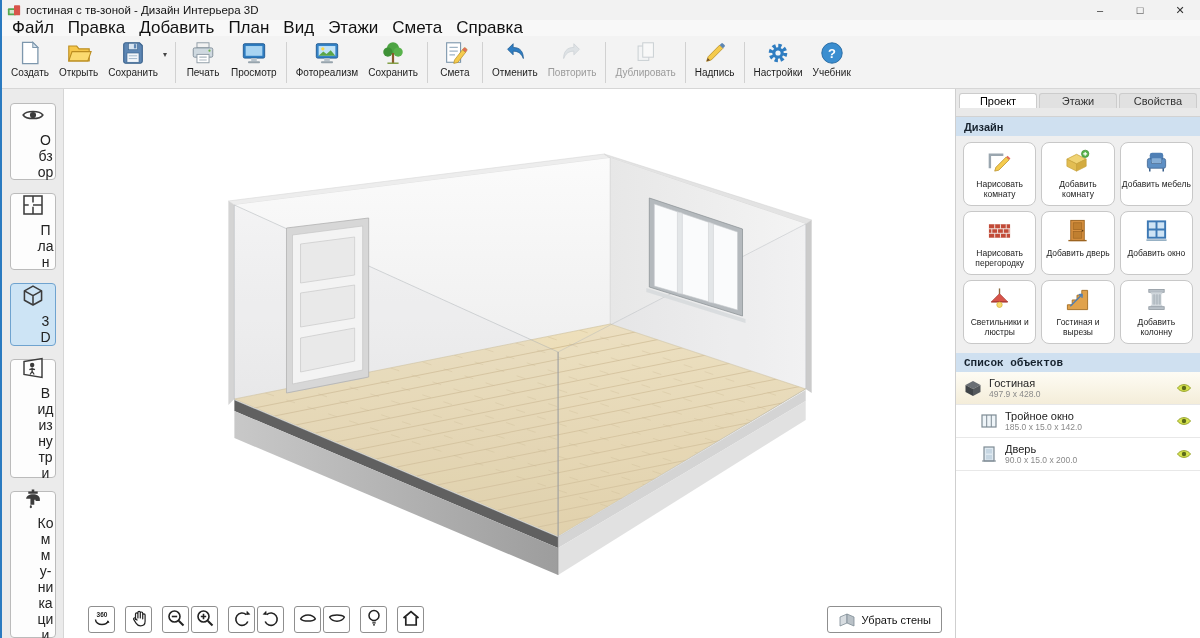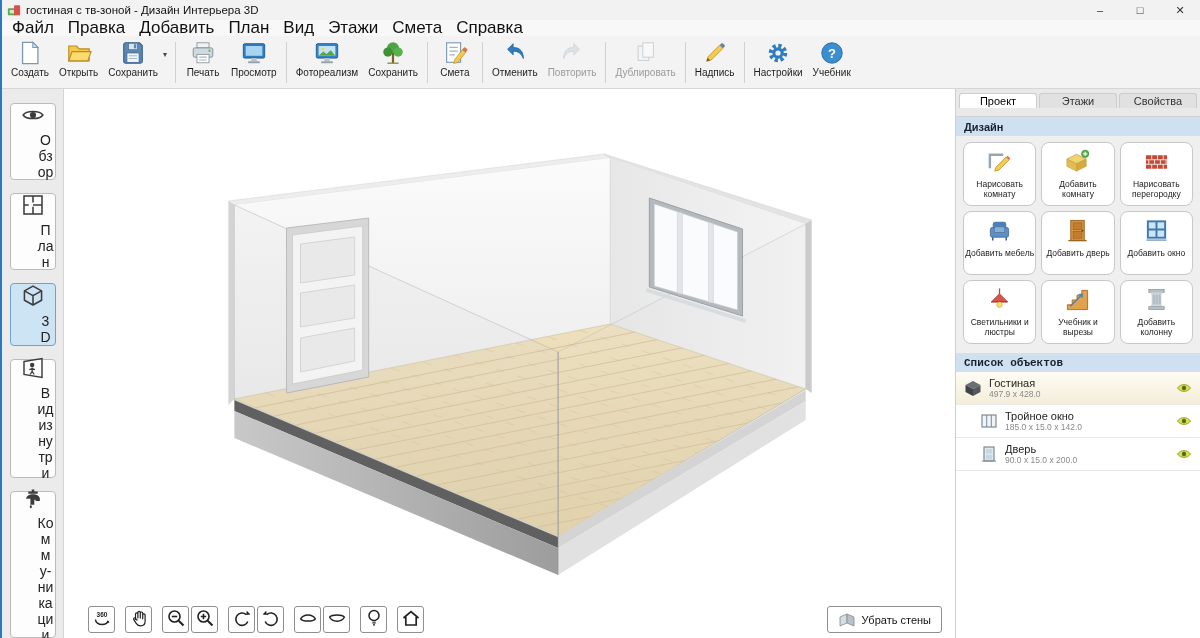--- a/index.html
+++ b/index.html
@@ -514,34 +514,34 @@
                 <path d="M12 5.5L22 10.5 12 15.5 2 10.5z" fill="#f0d373" stroke="#c8a43c" stroke-width="0.8"></path>
                 <path d="M2 10.5v7.5L12 23v-7.5z" fill="#e2bd52" stroke="#c8a43c" stroke-width="0.8"></path>
                 <path d="M22 10.5v7.5L12 23v-7.5z" fill="#d3ab3f" stroke="#c8a43c" stroke-width="0.8"></path>
                 <circle cx="21" cy="5" r="3.8" fill="#5cb54e" stroke="#3f8f34" stroke-width="0.8"></circle>
                 <path d="M21 3v4M19 5h4" stroke="#fff" stroke-width="1.2"></path>
               </svg></span>
           <span class="dg-label">Добавить комнату</span>
         </div>
         <div class="dg-btn">
           <span><svg viewBox="0 0 26 26">
-                <rect x="2" y="6.5" width="22" height="14" fill="#c24b38"></rect>
-                <path d="M2 11.2h22M2 15.9h22" stroke="#f0e6e2" stroke-width="1"></path>
-                <path d="M8 6.5v4.7M14 6.5v4.7M20 6.5v4.7M5 11.2v4.7M11 11.2v4.7M17 11.2v4.7M23 11.2v4.7M8 15.9v4.6M14 15.9v4.6M20 15.9v4.6" stroke="#f0e6e2" stroke-width="1"></path>
-              </svg></span>
-          <span class="dg-label">Нарисовать перегородку</span>
-        </div>
-        <div class="dg-btn">
-          <span><svg viewBox="0 0 26 26">
                 <path d="M6 12V6.5A2.5 2.5 0 018.5 4h9A2.5 2.5 0 0120 6.5V12" fill="#4f7fb5"></path>
                 <path d="M3.5 12a2.2 2.2 0 014.4 0v3h10.2v-3a2.2 2.2 0 014.4 0v6a2 2 0 01-2 2H5.5a2 2 0 01-2-2z" fill="#5d8fc4" stroke="#3c618c" stroke-width="0.8"></path>
                 <rect x="8" y="9.5" width="10" height="5" rx="1.2" fill="#86aed6"></rect>
                 <path d="M6 20v3.5M20 20v3.5" stroke="#3c618c" stroke-width="1.6"></path>
               </svg></span>
           <span class="dg-label">Добавить мебель</span>
+        </div>
+        <div class="dg-btn">
+          <span><svg viewBox="0 0 26 26">
+                <rect x="2" y="6.5" width="22" height="14" fill="#c24b38"></rect>
+                <path d="M2 11.2h22M2 15.9h22" stroke="#f0e6e2" stroke-width="1"></path>
+                <path d="M8 6.5v4.7M14 6.5v4.7M20 6.5v4.7M5 11.2v4.7M11 11.2v4.7M17 11.2v4.7M23 11.2v4.7M8 15.9v4.6M14 15.9v4.6M20 15.9v4.6" stroke="#f0e6e2" stroke-width="1"></path>
+              </svg></span>
+          <span class="dg-label">Нарисовать перегородку</span>
         </div>
         <div class="dg-btn">
           <span><svg viewBox="0 0 26 26">
                 <rect x="6" y="2.5" width="14" height="21" fill="#d89140" stroke="#9c6420" stroke-width="1"></rect>
                 <rect x="8.5" y="5" width="9" height="7" fill="#c07f30" stroke="#9c6420" stroke-width="0.7"></rect>
                 <rect x="8.5" y="14" width="9" height="7" fill="#c07f30" stroke="#9c6420" stroke-width="0.7"></rect>
                 <circle cx="18.2" cy="13.2" r="0.9" fill="#5a3a12"></circle>
                 <path d="M3.5 23.5h19" stroke="#9c6420" stroke-width="1.4"></path>
               </svg></span>
           <span class="dg-label">Добавить дверь</span>
@@ -561,21 +561,21 @@
                 <path d="M4.5 15.5h17" stroke="#a63830" stroke-width="1"></path>
                 <circle cx="13" cy="18.5" r="2.8" fill="#f7dc6f" stroke="#d9b23a" stroke-width="0.8"></circle>
               </svg></span>
           <span class="dg-label">Светильники и люстры</span>
         </div>
         <div class="dg-btn">
           <span><svg viewBox="0 0 26 26">
                 <path d="M2.5 23.5v-5h5v-5h5v-5h5v-5h6v20z" fill="#e0a24c" stroke="#a8732a" stroke-width="1"></path>
                 <path d="M5.5 20L18 7.5M18 7.5l-3.8.4M18 7.5l-.4 3.8" stroke="#4f7fb5" stroke-width="1.4" fill="none"></path>
               </svg></span>
-          <span class="dg-label">Учебник и вырезы</span>
+          <span class="dg-label">Гостиная и вырезы</span>
         </div>
         <div class="dg-btn">
           <span><svg viewBox="0 0 26 26">
                 <rect x="5" y="2.5" width="16" height="3" fill="#b9c1c8" stroke="#8d979f" stroke-width="0.8"></rect>
                 <rect x="7" y="5.5" width="12" height="2" fill="#cfd6db"></rect>
                 <rect x="8" y="7.5" width="10" height="11" fill="#c4ccd2"></rect>
                 <path d="M10.5 7.5v11M13.5 7.5v11M16.5 7.5v11" stroke="#a7b0b7" stroke-width="1"></path>
                 <rect x="7" y="18.5" width="12" height="2" fill="#cfd6db"></rect>
                 <rect x="5" y="20.5" width="16" height="3" fill="#b9c1c8" stroke="#8d979f" stroke-width="0.8"></rect>
               </svg></span>

